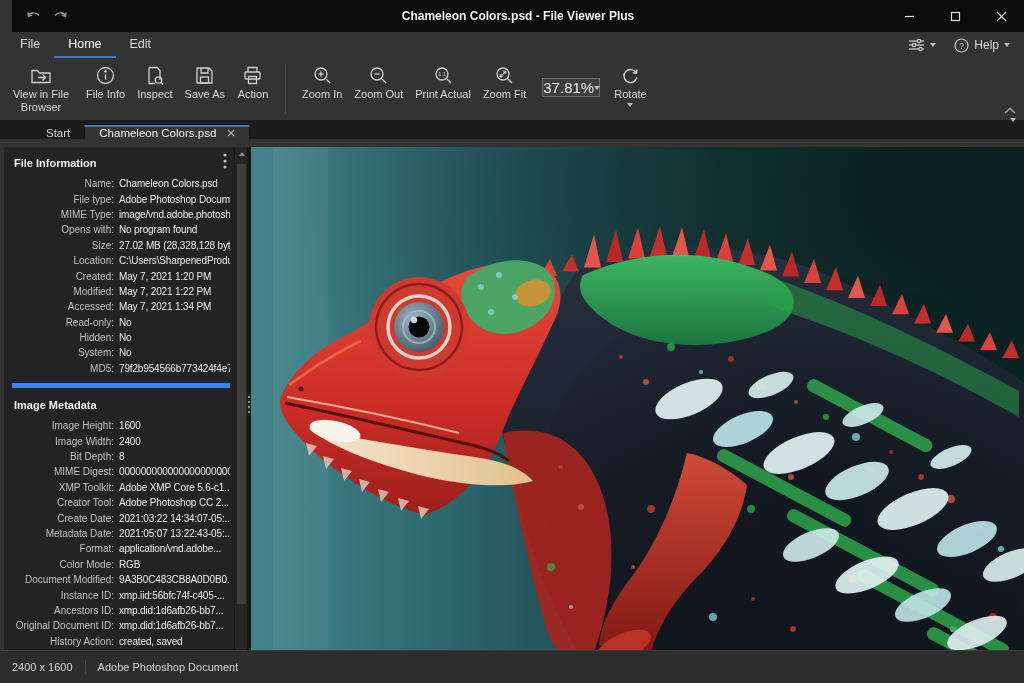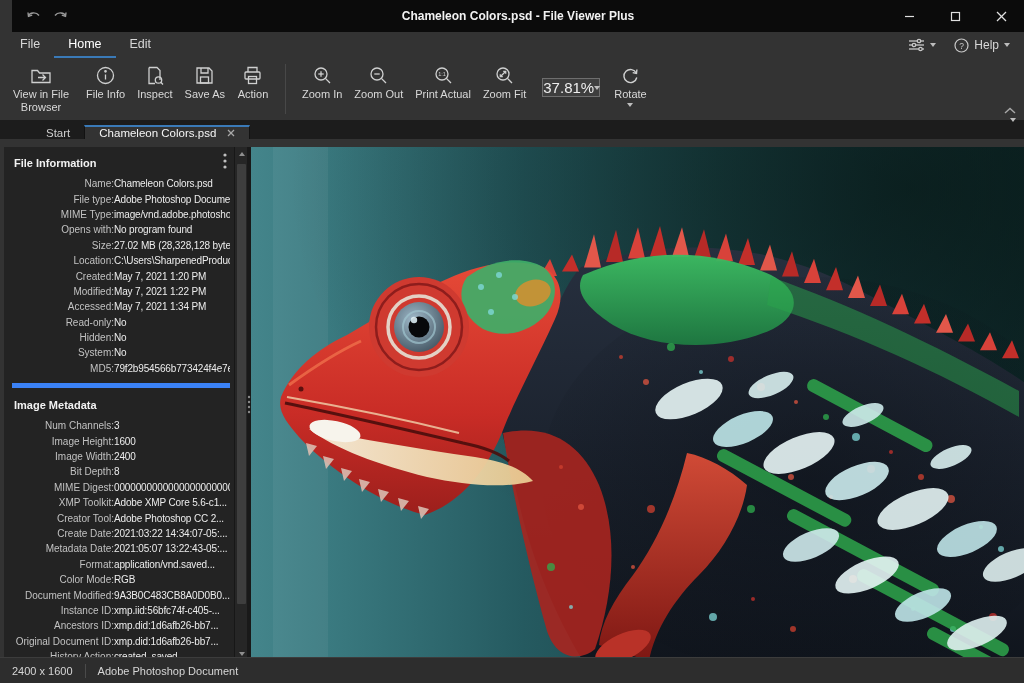--- a/index.html
+++ b/index.html
@@ -50,39 +50,39 @@
 
   
   .content { position:absolute; top:147px; left:4px; width:1024px; height:412px; }
 
   .sidepanel { position:absolute; left:0; top:0; width:243px; height:514px; background:#232323; overflow:hidden; }
   .panel-inner { position:absolute; left:0; top:0; right:13px; bottom:0; overflow:hidden; padding:6px 4px 0 8px; }
   .panel-menu { position:absolute; top:6px; right:20px; background:none; border:none; cursor:pointer; z-index:3; }
   .panel-menu svg { fill:#bfbfbf; }
   .section-title { font-size:11px; font-weight:bold; color:#f2f2f2; margin:4px 0 7px 2px; }
   .panel-section + .panel-section { border-top:5px solid #3b82f6; margin-top:7px; padding-top:7px; }
-  .meta-row { display:grid; grid-template-columns:102px 1fr; height:15.4px; align-items:center; }
+  .meta-row { display:grid; grid-template-columns:102px 1fr; column-gap:5px; height:15.4px; align-items:center; }
   .meta-label { font-size:10px; color:#c2c2c2; text-align:right; white-space:nowrap; overflow:hidden; }
   .meta-value { font-size:10px; color:#ececec; white-space:nowrap; overflow:hidden; letter-spacing:-0.15px; }
 
   .vscroll { position:absolute; right:0; top:0; bottom:0; width:13px; background:#262626; border-left:1px solid #171717; }
   .sarrow { position:absolute; left:0; width:13px; height:14px; display:flex; align-items:center; justify-content:center; cursor:pointer; }
   .sarrow.up { top:0; } .sarrow.down { bottom:0; }
   .tri-up { width:0; height:0; border-left:3.5px solid transparent; border-right:3.5px solid transparent; border-bottom:4.5px solid #8f8f8f; }
   .tri-down { width:0; height:0; border-left:3.5px solid transparent; border-right:3.5px solid transparent; border-top:4.5px solid #8f8f8f; }
   .sthumb { position:absolute; left:2px; width:9px; top:17px; height:440px; background:#3e3e3e; border-radius:1px; cursor:grab; }
 
   .splitter { position:absolute; left:243px; top:0; width:4px; height:514px; background:#191919; cursor:col-resize; }
   .splitter svg { position:absolute; top:247px; left:0; }
 
   .viewer { position:absolute; left:247px; top:0; width:777px; height:514px; background:#1b4348; cursor:default; }
   .viewer svg { display:block; width:777px; height:514px; }
 
   
-  .statusbar { position:absolute; left:0; right:0; bottom:0; height:26px; background:#2d2d2d; border-top:1px solid #3c3c3c; display:flex; align-items:center; font-size:11px; color:#d6d6d6; }
+  .statusbar { position:absolute; left:0; right:0; bottom:0; height:33px; background:#2d2d2d; border-top:1px solid #3c3c3c; display:flex; align-items:center; font-size:11px; color:#d6d6d6; }
   .statusbar .dim { padding:0 12px; }
   .statusbar .ssep { width:1px; height:14px; background:#4a4a4a; }
   .statusbar .fmt { padding:0 12px; }
 </style>
 </head>
 <body>
 
 <div class="app">
 
   <div class="titlebar">
@@ -330,24 +330,20 @@
               <span class="meta-value">No</span>
             </div>
             <div class="meta-row">
               <span class="meta-label">MD5:</span>
               <span class="meta-value">79f2b954566b773424f4e7e247c...</span>
             </div>
           </div>
           <div class="panel-section">
             <div class="section-title">Image Metadata</div>
             <div class="meta-row">
-              <span class="meta-label">Num Channels:</span>
-              <span class="meta-value">3</span>
-            </div>
-            <div class="meta-row">
               <span class="meta-label">Image Height:</span>
               <span class="meta-value">1600</span>
             </div>
             <div class="meta-row">
               <span class="meta-label">Image Width:</span>
               <span class="meta-value">2400</span>
             </div>
             <div class="meta-row">
               <span class="meta-label">Bit Depth:</span>
               <span class="meta-value">8</span>
@@ -367,21 +363,21 @@
             <div class="meta-row">
               <span class="meta-label">Create Date:</span>
               <span class="meta-value">2021:03:22 14:34:07-05:...</span>
             </div>
             <div class="meta-row">
               <span class="meta-label">Metadata Date:</span>
               <span class="meta-value">2021:05:07 13:22:43-05:...</span>
             </div>
             <div class="meta-row">
               <span class="meta-label">Format:</span>
-              <span class="meta-value">application/vnd.saved...</span>
+              <span class="meta-value">application/vnd.adobe...</span>
             </div>
             <div class="meta-row">
               <span class="meta-label">Color Mode:</span>
               <span class="meta-value">RGB</span>
             </div>
             <div class="meta-row">
               <span class="meta-label">Document Modified:</span>
               <span class="meta-value">9A3B0C483CB8A0D0B0...</span>
             </div>
             <div class="meta-row">

